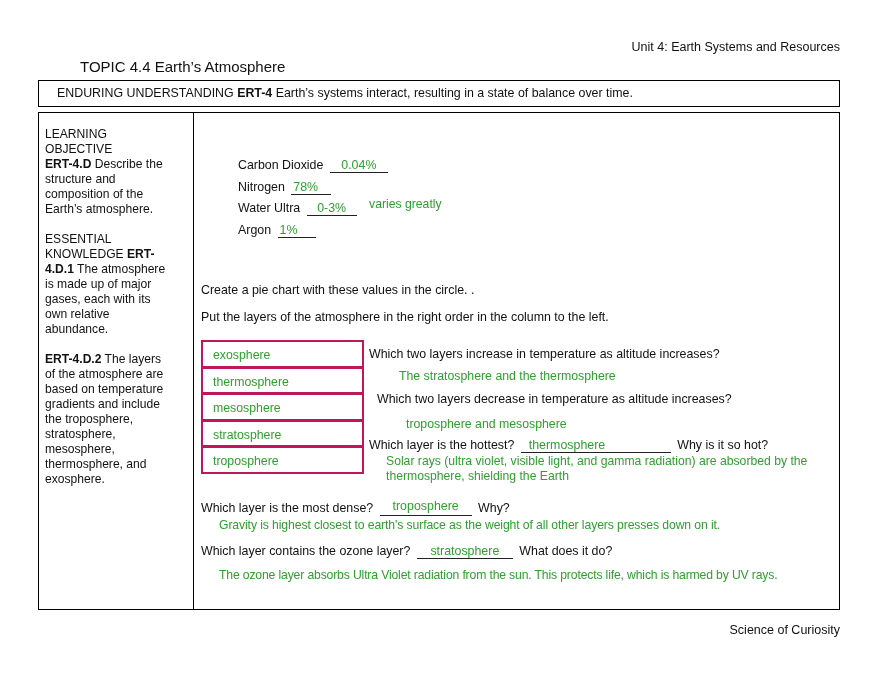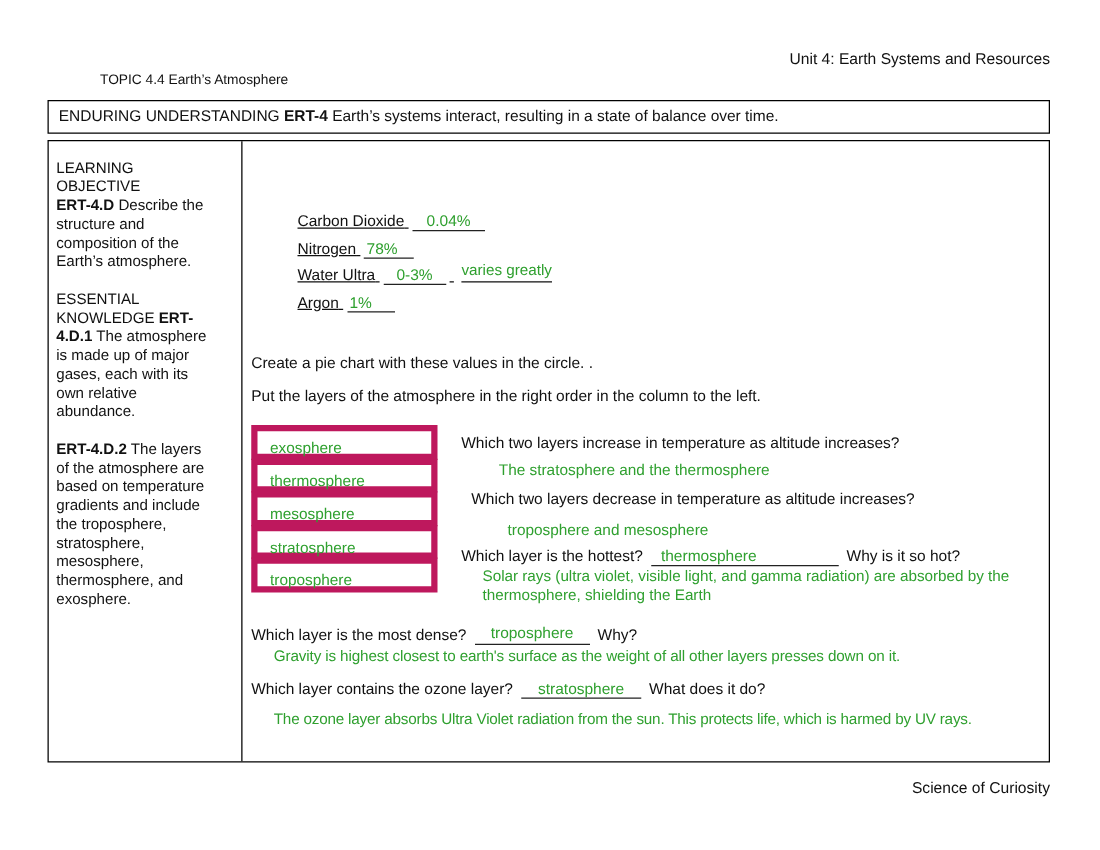--- a/index.html
+++ b/index.html
@@ -12,43 +12,43 @@
     width:880px;height:680px;position:relative;
     font-family:"Liberation Sans", sans-serif;
     color:#111111;
   }
   .abs{position:absolute;}
   .green{color:var(--green);}
   .bold{font-weight:bold;}
   .txt{font-size:12.4px;line-height:16px;}
 
   .unit-header{top:40px;right:40px;font-size:12.5px;}
-  .page-title{left:80px;top:58px;font-size:11px;}
+  .page-title{left:80px;top:58px;font-size:15px;}
 
   .eu-box{
     left:38px;top:80px;width:802px;height:27px;
     border:1px solid #000;
-    padding:5px 8px;font-size:12.4px;
+    padding:5px 18px;font-size:12.4px;
   }
 
   .main-box{
     left:38px;top:112px;width:802px;height:498px;
     border:1px solid #000;
   }
   .sidebar{
     position:absolute;left:0;top:0;width:155px;height:100%;
     border-right:1px solid #000;
     padding:14px 20px 0 6px;
     font-size:12.1px;line-height:15px;
   }
   .sidebar p{margin-bottom:15px;}
   .content{position:absolute;left:155px;top:0;right:0;bottom:0;}
 
   .gas-question{left:7px;top:15px;}
-  .gas-list{left:44px;top:56px;text-decoration:underline;}
+  .gas-list{left:44px;top:44px;}
   .gas-row{margin-bottom:5.5px;font-size:12.4px;line-height:16px;white-space:nowrap;}
   .blank{
     display:inline-block;border-bottom:1px solid var(--line);
     text-align:center;margin:0 3px;line-height:14px;
   }
   .b-co2{min-width:58px;}
   .b-n2{min-width:40px;text-align:left;padding-left:2px;}
   .b-o2{min-width:46px;}
   .b-h2o{min-width:50px;}
   .b-ar{min-width:38px;text-align:left;padding-left:2px;}
@@ -57,21 +57,21 @@
   .pie-instruction{left:7px;top:153px;margin-top:16px;}
   .pie-circle{
     left:432px;top:10px;width:196px;height:196px;
     border:1px solid #444;border-radius:50%;
   }
   .pie-note{position:absolute;left:52px;top:62px;font-size:12.4px;}
 
   .layers-instruction{left:7px;top:196px;}
   .layer-boxes{left:7px;top:227px;width:163px;}
   .layer-box{
-    width:149px;height:27.5px;border:5px solid #be185d;
+    width:163px;height:27.5px;border:2px solid #be185d;
     margin-top:-1px;
     font-size:12.3px;line-height:27px;padding-left:10px;
   }
   .layer-box:first-child{margin-top:0;}
 
   .q-increase{left:175px;top:233px;}
   .a-increase{left:205px;top:256px;font-size:12.3px;}
   .q-decrease{left:183px;top:278px;}
   .a-decrease{left:212px;top:304px;font-size:12.3px;}
   .q-hottest{left:175px;top:324px;white-space:nowrap;}

